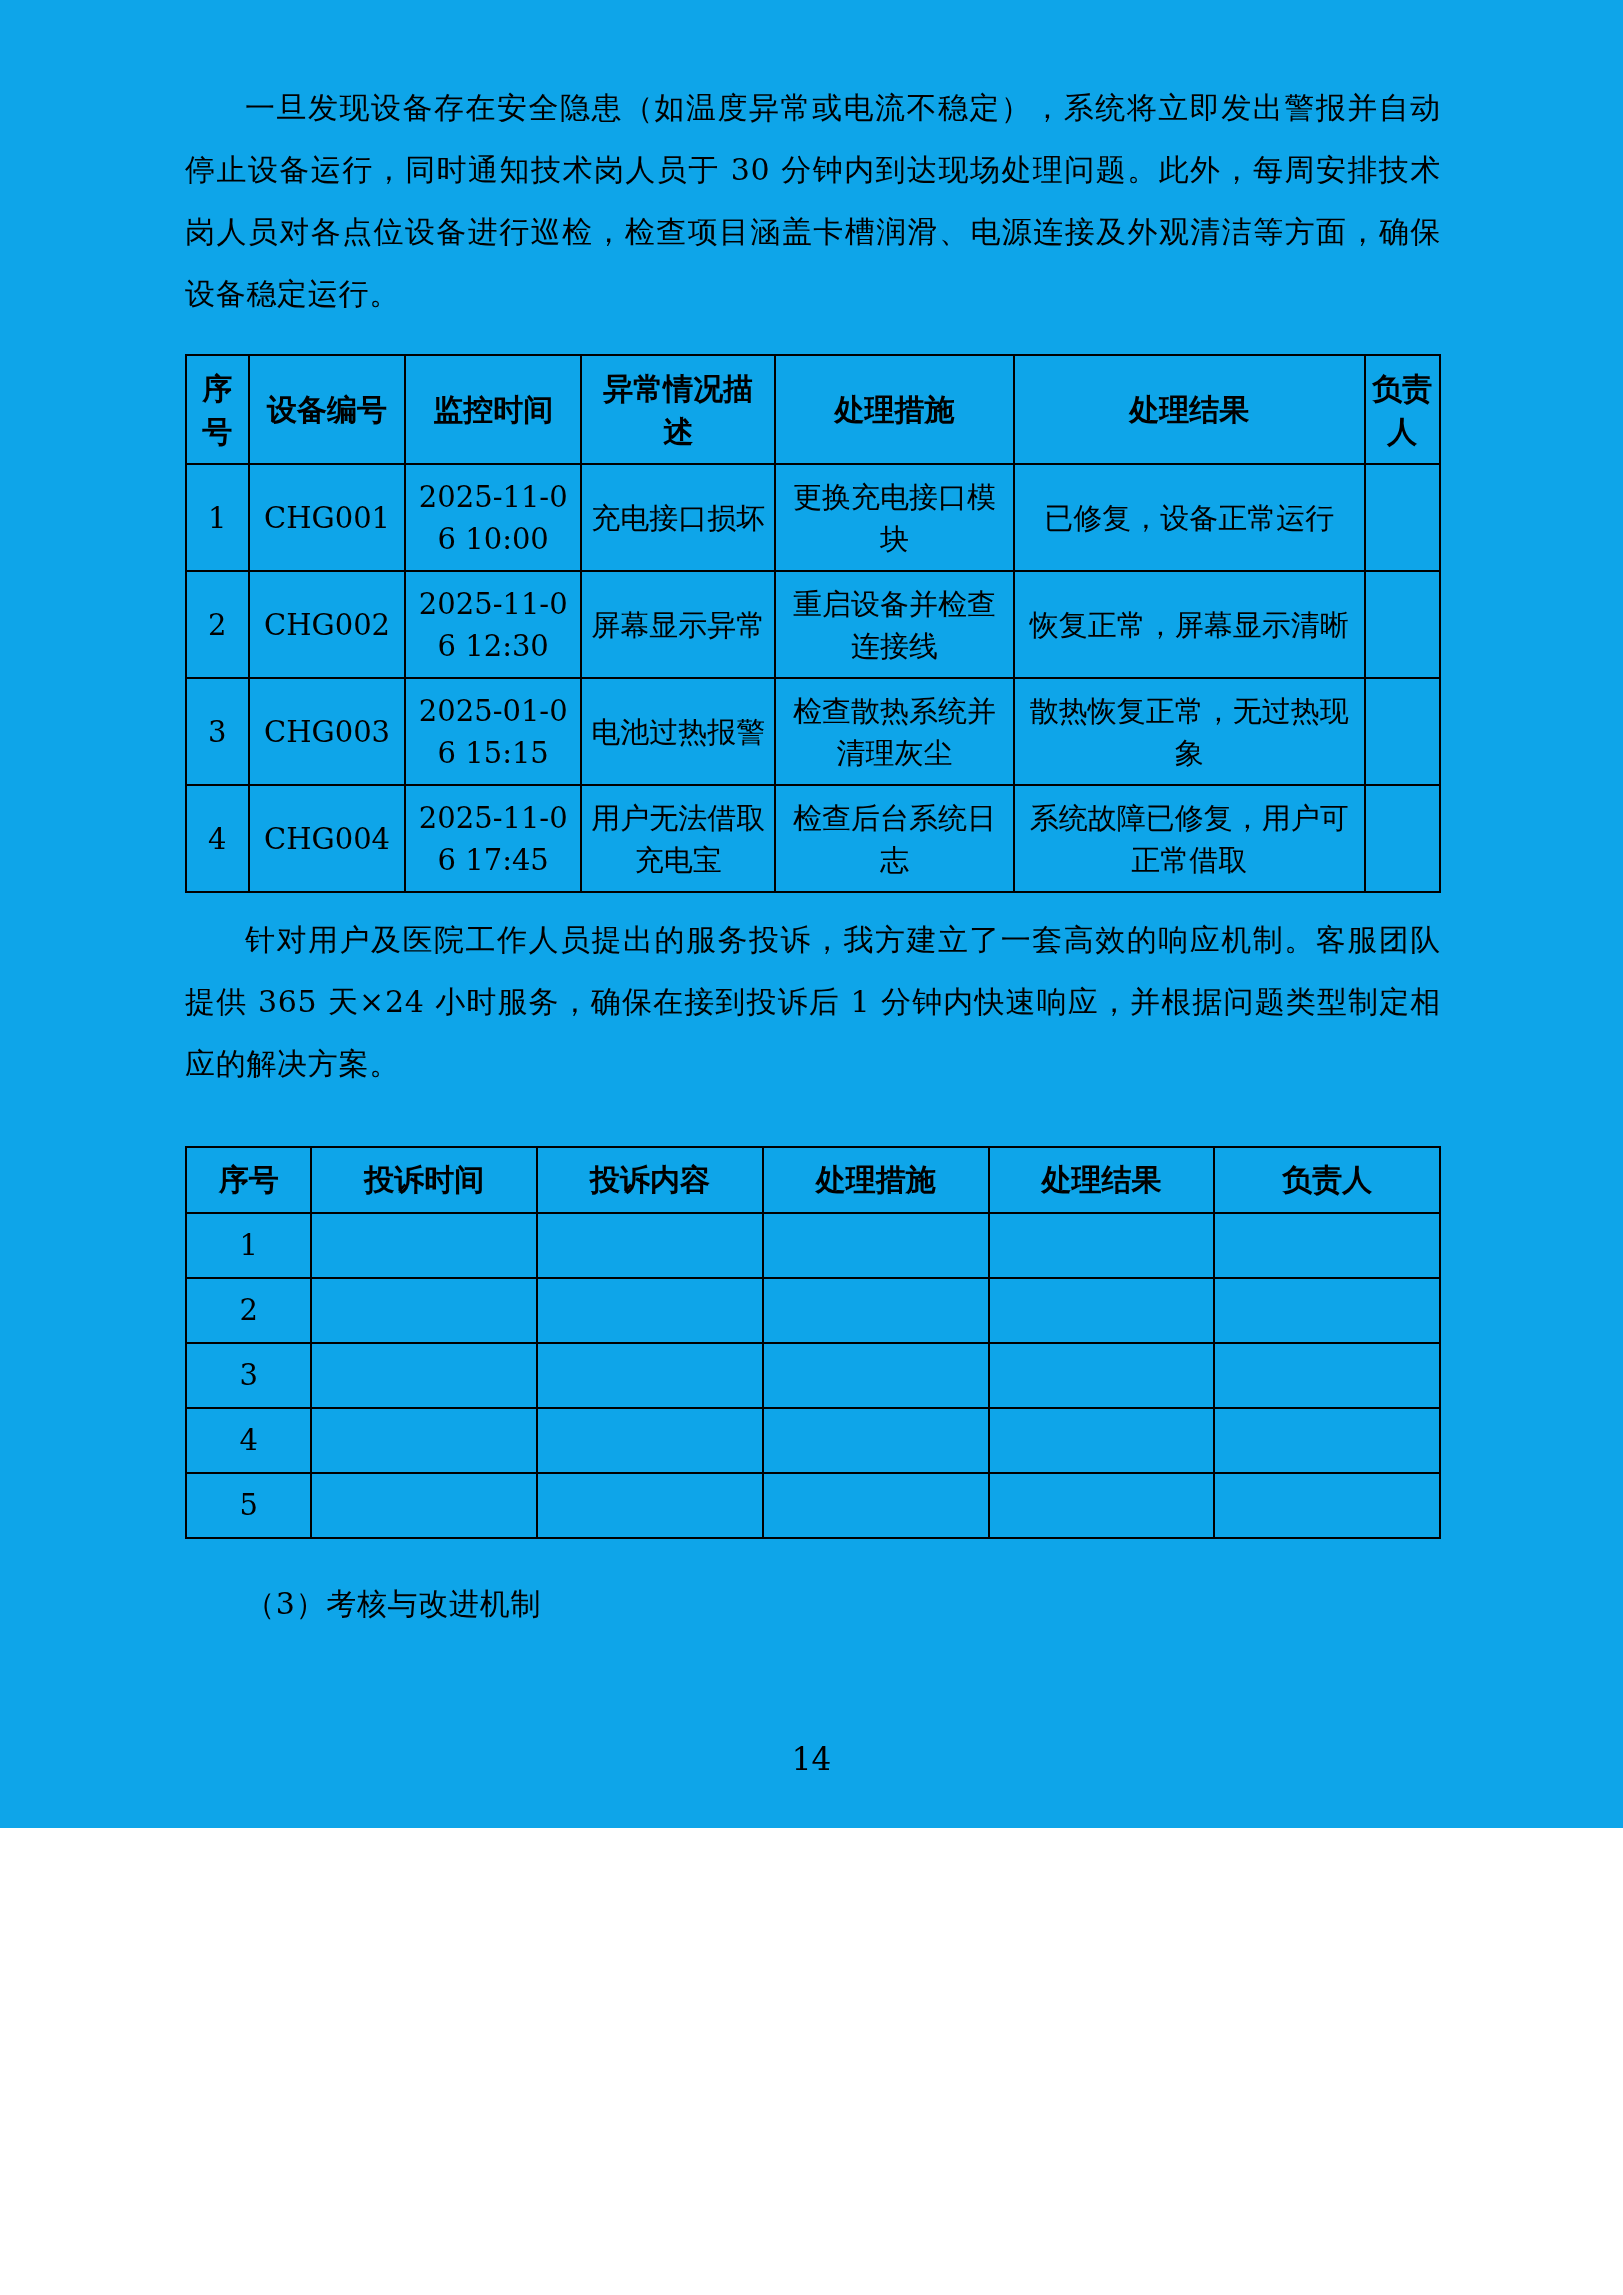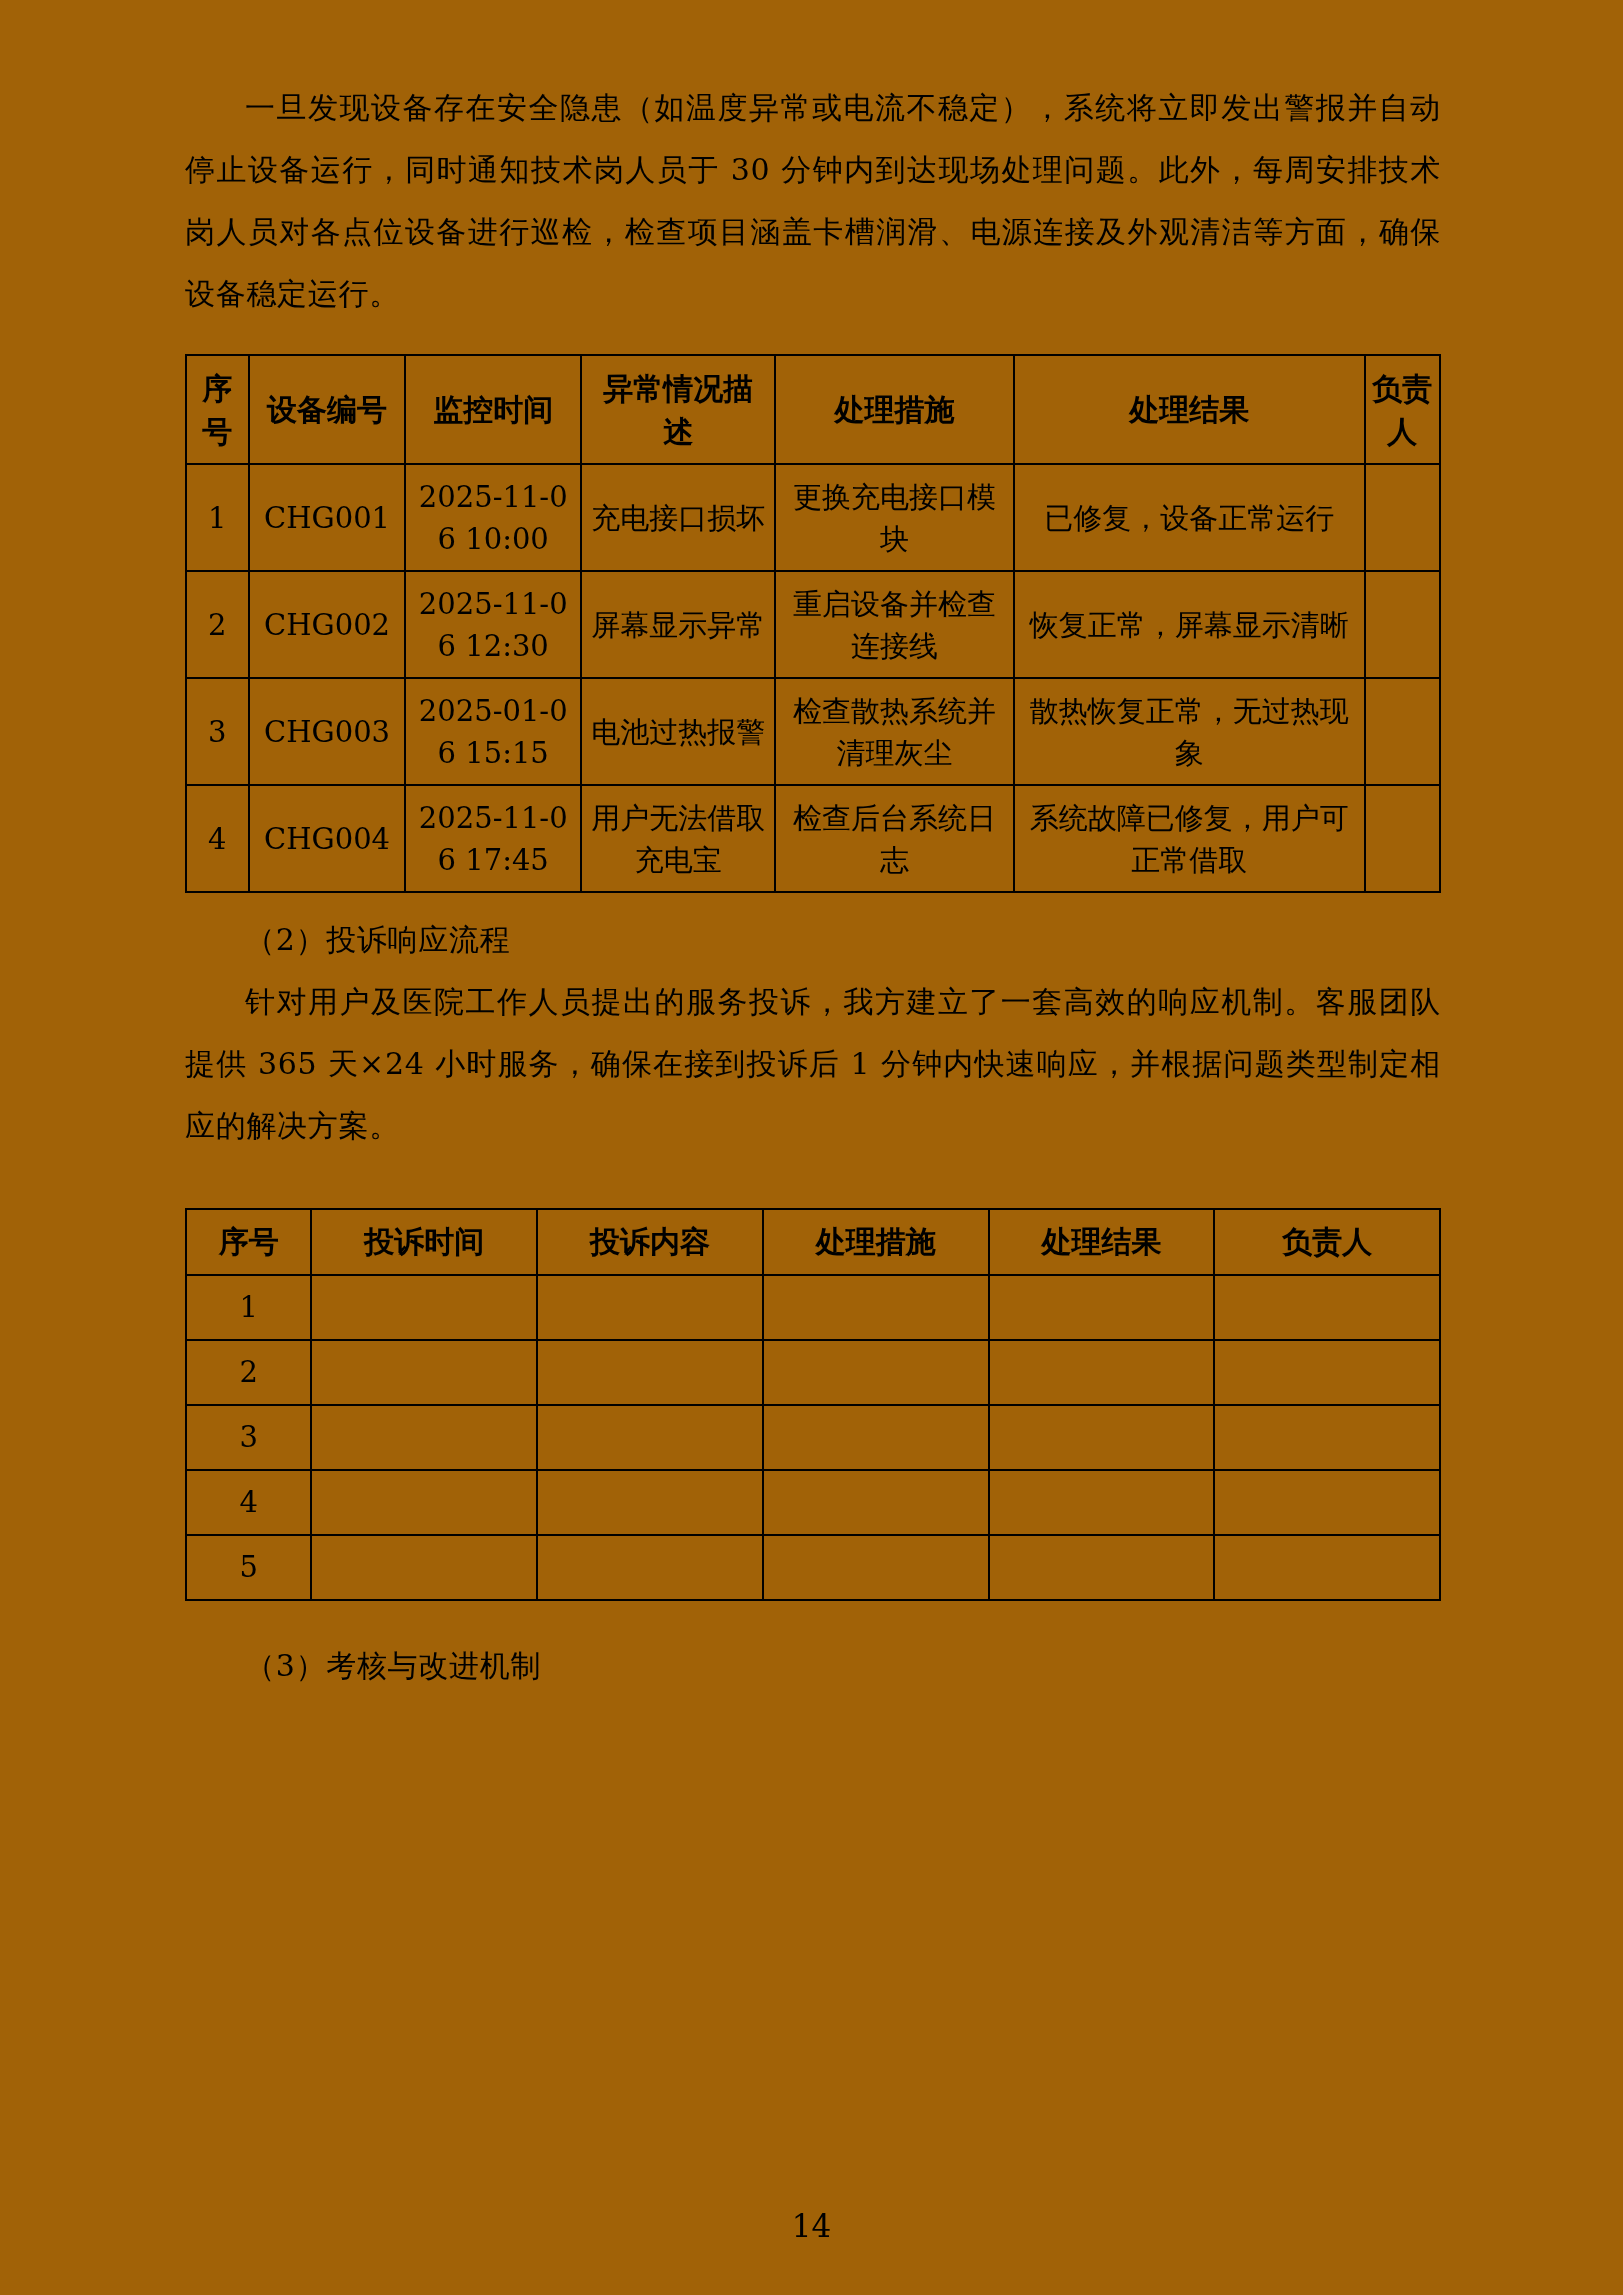--- a/index.html
+++ b/index.html
@@ -6,22 +6,22 @@
 
   html, body {
     background: #ffffff;
     font-family: "DejaVu Serif", "Liberation Serif", serif;
     color: #000000;
   }
 
   .page {
     position: relative;
     width: 1623px;
-    height: 2295px;
-    background: #a16207;
+    height: 1828px;
+    background: #0ea5e9;
     overflow: hidden;
   }
 
   .content {
     position: absolute;
     top: 77px;
     left: 185px;
     width: 1256px;
   }
 
@@ -161,21 +161,20 @@
           <td>CHG004</td>
           <td>2025-11-06 17:45</td>
           <td>用户无法借取充电宝</td>
           <td>检查后台系统日志</td>
           <td>系统故障已修复，用户可正常借取</td>
           <td></td>
         </tr>
       </tbody>
     </table>
 
-    <p class="heading-text">（2）投诉响应流程</p>
 
     <p class="body-text">针对用户及医院工作人员提出的服务投诉，我方建立了一套高效的响应机制。客服团队提供 365 天×24 小时服务，确保在接到投诉后 1 分钟内快速响应，并根据问题类型制定相应的解决方案。</p>
 
 
 
     <table class="doc-table table2">
       <colgroup>
         <col style="width:10%">
         <col style="width:18%">
         <col style="width:18%">

